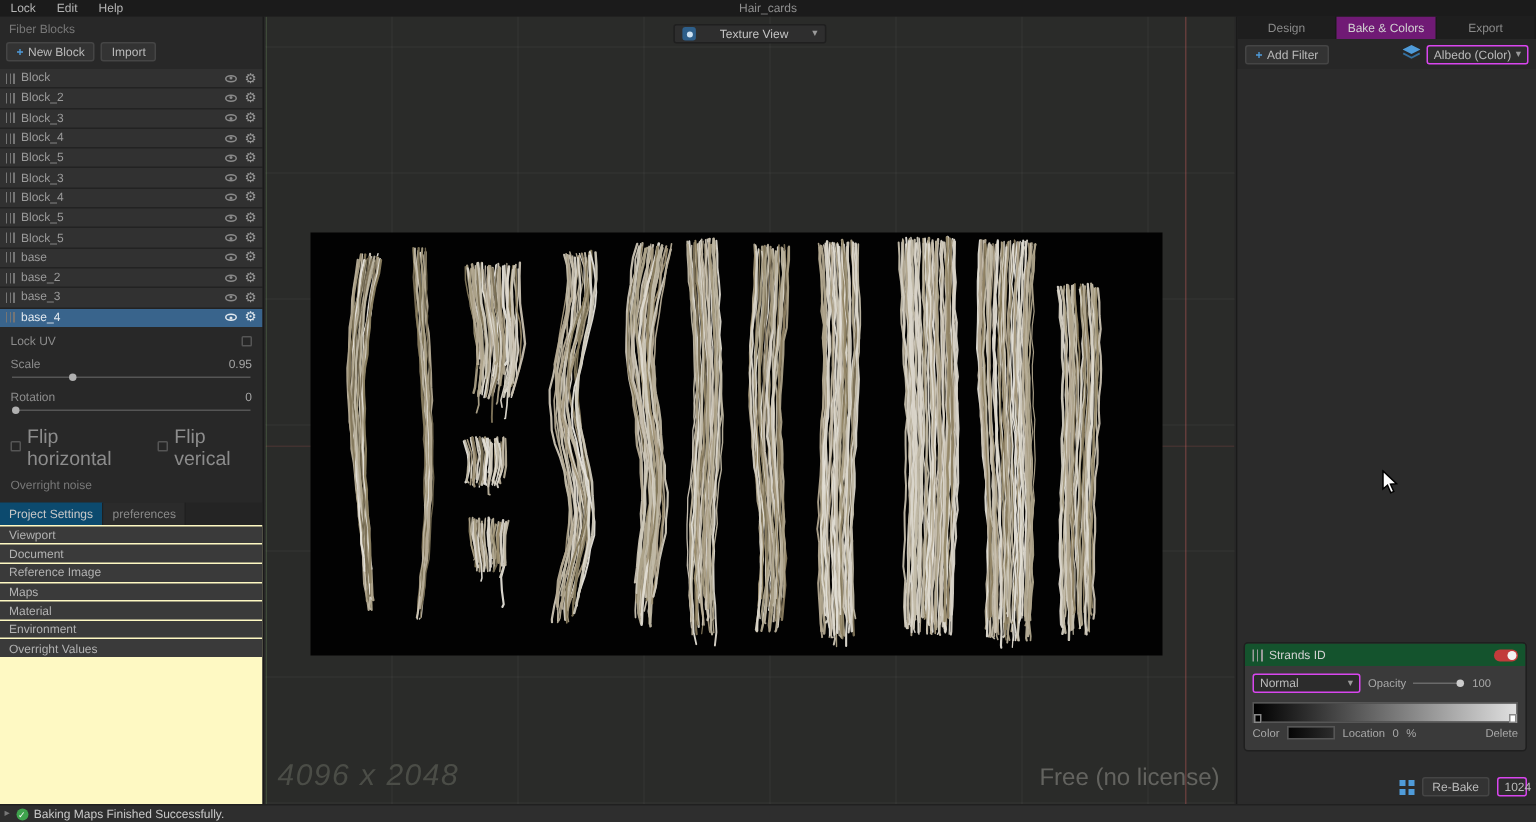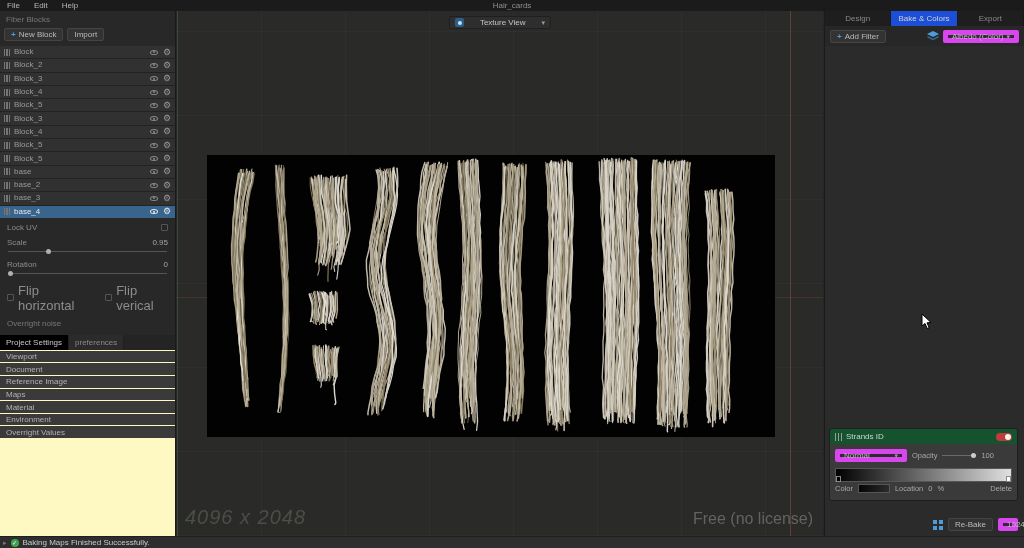--- a/index.html
+++ b/index.html
@@ -39,21 +39,21 @@
   .prop-label-row{display:flex;justify-content:space-between;font-size:8px;color:#8c8c8c;padding:4px 7px 1px}
   .prop-label-row .val{color:#a5a5a5}
   .slider{position:relative;height:8px;margin:0 8px}
   .slider .track{position:absolute;left:0;right:0;top:3px;height:1px;background:#555}
   .slider .knob{position:absolute;top:1px;width:5px;height:5px;border-radius:50%;background:#b0b0b0;margin-left:-2px}
   .flip-row{display:flex;align-items:center;gap:4px;font-size:13px;color:#8c8c8c;padding:5px 7px 2px}
   .flip-row .gap{width:14px}
   .override{font-size:8px;color:#787878;padding:4px 7px 5px}
   .sb-tabs{display:flex;margin-top:2px;background:#242424}
   .sb-tab{font-size:8px;color:#8a8a8a;background:#2b2b2b;padding:3px 6px;border-right:1px solid #202020}
-  .sb-tab.active{background:#000000;color:#c8c8c8}
+  .sb-tab.active{background:#0c4a6e;color:#c8c8c8}
   .settings-wrap{flex:1;background:#fef9c3;padding-top:1px}
   .settings-row{height:11.6px;background:#3a3a3a;margin-bottom:1px;font-size:8px;color:#b2b2b2;
     display:flex;align-items:center;padding-left:6px}
 
   
   .canvas{position:absolute;left:177px;top:11px;width:646px;height:525px;background:#2a2b29;overflow:hidden;
     background-image:
       repeating-linear-gradient(90deg, rgba(255,255,255,0.022) 0 1px, transparent 1px 84px),
       repeating-linear-gradient(0deg, rgba(255,255,255,0.022) 0 1px, transparent 1px 84px)}
   .guide-v{position:absolute;left:613px;top:0;width:1px;height:100%;background:rgba(205,95,95,0.35)}
@@ -69,24 +69,24 @@
   .texture svg{width:100%;height:100%;display:block}
   .size-label{position:absolute;left:8px;top:495px;font-size:20px;font-style:italic;color:#4b4d47;letter-spacing:1px}
   .license-label{position:absolute;right:10px;top:499px;font-size:16px;color:#63635f}
 
   
   .rpanel{position:absolute;left:824px;top:11px;width:200px;height:525px;background:#272727;
     border-left:1px solid #1a1a1a;display:flex;flex-direction:column}
   .rtabs{display:flex;height:15px;background:#1e1e1e}
   .rtab{flex:1;display:flex;align-items:center;justify-content:center;font-size:8px;color:#8a8a8a;
     border-right:1px solid #191919}
-  .rtab.active{background:#1d4ed8;color:#d2d2d2}
+  .rtab.active{background:#701a75;color:#d2d2d2}
   .rtoolbar{display:flex;align-items:center;gap:4px;padding:3px 5px;height:20px}
   .rtoolbar .spacer{flex:1}
-  .dropdown{background:#2d2d2d;border:5px solid #d946ef;border-radius:2px;height:13px;display:flex;
+  .dropdown{background:#2d2d2d;border:1px solid #d946ef;border-radius:2px;height:13px;display:flex;
     align-items:center;gap:3px;padding:0 4px;font-size:8px;color:#bbb}
   .rbody{flex:1;position:relative;background:#2b2b2b}
 
   .strands-panel{position:absolute;left:4px;right:6px;top:382px;border:1px solid #1f1f1f;border-radius:3px;overflow:hidden}
   .sp-header{height:15px;background:#14532d;display:flex;align-items:center;gap:4px;padding:0 5px;
     font-size:8px;color:#d2d2d2}
   .grip-icon{width:7px;height:8px;background:repeating-linear-gradient(90deg,#9a9a9a 0 1px,transparent 1px 3px)}
   .toggle{margin-left:auto;width:16px;height:8px;border-radius:4px;background:#c23b3b;position:relative;flex:none}
   .toggle .knob{position:absolute;right:1px;top:1px;width:6px;height:6px;border-radius:50%;background:#f2f2f2}
   .sp-body{background:#3a3a3a;padding:5px}
@@ -118,21 +118,21 @@
     display:flex;align-items:center;justify-content:center;flex:none}
 
   .cursor{position:absolute;left:921px;top:313px;z-index:40}
 </style>
 </head>
 <body>
 
 <div class="app">
 
   <div class="menubar">
-    <span class="menu-item">File</span>
+    <span class="menu-item">Lock</span>
     <span class="menu-item">Edit</span>
     <span class="menu-item">Help</span>
     <span class="title">Hair_cards</span>
   </div>
 
   <div class="sidebar">
     <div class="sb-header">Fiber Blocks</div>
     <div class="sb-btnrow">
       <button class="btn">
           <span class="plus">+</span>

